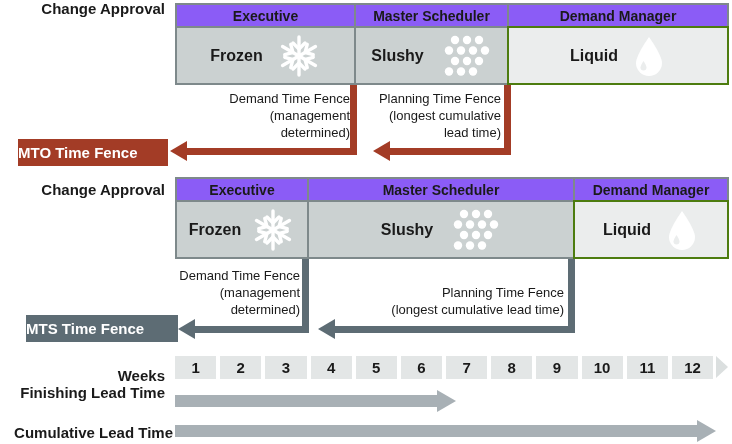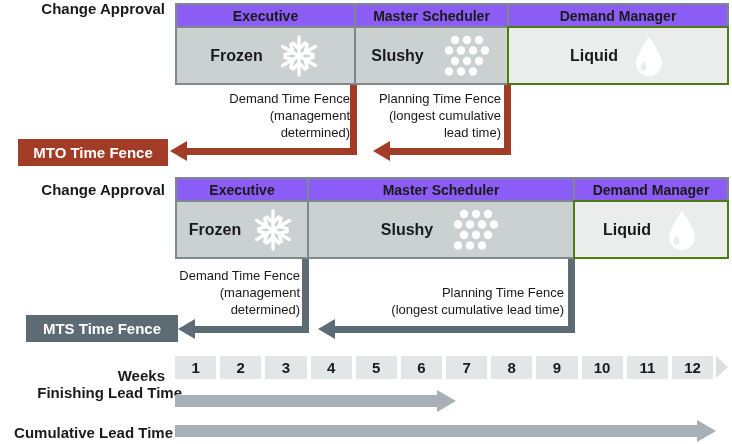--- a/index.html
+++ b/index.html
@@ -22,21 +22,21 @@
   .cell-zone.light{background:#ebeded;border:2px solid #4d7c0f;}
   .note{
     font-size:13px;line-height:17px;text-align:right;white-space:pre-line;
   }
   .vbar.red,.hbar.red{background:#a33c26;}
   .vbar.gray,.hbar.gray{background:#5d6c74;}
   .ahead{width:0;height:0;border-top:10px solid transparent;border-bottom:10px solid transparent;}
   .ahead.red{border-right:17px solid #a33c26;}
   .ahead.gray{border-right:17px solid #5d6c74;}
   .fence-box{
-    color:#fff;font-weight:bold;font-size:15px;text-align:center;line-height:27px;
+    color:#fff;font-weight:bold;font-size:15px;line-height:27px;
   }
   .fence-box.red{background:#a33c26;}
   .fence-box.gray{background:#5d6c74;}
   .weeks-row{display:flex;gap:4px;}
   .week-cell{
     flex:1;background:#e3e6e6;font-weight:bold;font-size:15px;
     text-align:center;line-height:23px;
   }
   .week-chevron{
     width:0;height:0;border-top:11px solid transparent;border-bottom:11px solid transparent;
@@ -220,21 +220,21 @@
     <div class="week-cell">6</div>
     <div class="week-cell">7</div>
     <div class="week-cell">8</div>
     <div class="week-cell">9</div>
     <div class="week-cell">10</div>
     <div class="week-cell">11</div>
     <div class="week-cell">12</div>
   </div>
   <div class="abs week-chevron" style="left:716px;top:356px;"></div>
 
-  <div class="abs rlabel" style="left:0;top:384px;width:165px;margin-left:17px;">Finishing Lead Time</div>
+  <div class="abs rlabel" style="left:0;top:384px;width:165px;">Finishing Lead Time</div>
   <div class="abs lead-bar" style="left:175px;top:395px;width:262px;height:12px;"></div>
   <div class="abs lead-head" style="left:437px;top:390px;"></div>
 
   <div class="abs rlabel" style="left:8px;top:424px;width:165px;">Cumulative Lead Time</div>
   <div class="abs lead-bar" style="left:175px;top:425px;width:522px;height:12px;"></div>
   <div class="abs lead-head" style="left:697px;top:420px;"></div>
 
 </div>
 
 </body></html>

